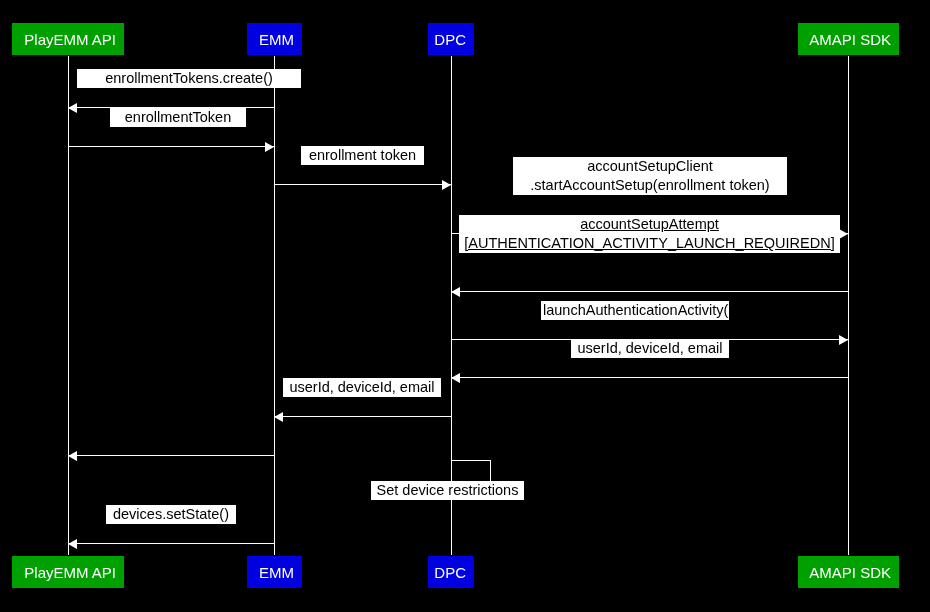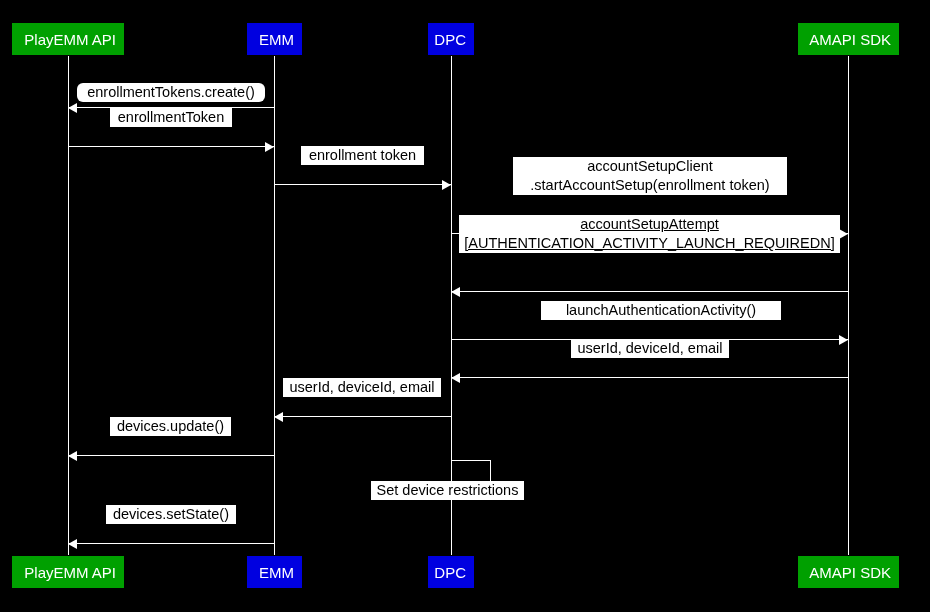--- a/index.html
+++ b/index.html
@@ -103,46 +103,45 @@
       <span>EMM</span>
     </div>
     <div class="actor blue" style="left: 427px; top: 555px; width: 48px; background: rgb(0, 0, 224);">
       <span>DPC</span>
     </div>
     <div class="actor green" style="left: 797px; top: 555px; width: 103px; background: rgb(0, 160, 0);">
       <span>AMAPI SDK</span>
     </div>
     <div class="arrow-line" style="left: 68px; top: 107px; width: 206px;"></div>
     <div class="arrow-head left" style="left: 68px; top: 103px;"></div>
-    <div class="msg-label" style="left: 77px; top: 83px; width: 188px; border-radius: 6px;">enrollmentTokens.create()</div>
+    <div class="msg-label" style="left: 77px; top: 69px; width: 224px;">enrollmentTokens.create()</div>
     <div class="arrow-line" style="left: 68px; top: 146px; width: 206px;"></div>
     <div class="arrow-head right" style="left: 265px; top: 142px;"></div>
-    <div class="msg-label" style="left: 110px; top: 108px; width: 122px;">enrollmentToken</div>
+    <div class="msg-label" style="left: 110px; top: 108px; width: 136px;">enrollmentToken</div>
     <div class="arrow-line" style="left: 274px; top: 184px; width: 177px;"></div>
     <div class="arrow-head right" style="left: 442px; top: 180px;"></div>
     <div class="msg-label" style="left: 301px; top: 146px; width: 123px;">enrollment token</div>
     <div class="arrow-line" style="left: 451px; top: 233px; width: 397px;"></div>
     <div class="arrow-head right" style="left: 839px; top: 229px;"></div>
     <div class="msg-label" style="left: 513px; top: 157px; width: 274px;">accountSetupClient
 .startAccountSetup(enrollment token)</div>
     <div class="arrow-line" style="left: 451px; top: 291px; width: 397px;"></div>
     <div class="arrow-head left" style="left: 451px; top: 287px;"></div>
     <div class="msg-label" style="left: 459px; top: 215px; width: 381px; text-decoration: underline;">accountSetupAttempt
 [AUTHENTICATION_ACTIVITY_LAUNCH_REQUIREDN]</div>
     <div class="arrow-line" style="left: 451px; top: 339px; width: 397px;"></div>
     <div class="arrow-head right" style="left: 839px; top: 335px;"></div>
-    <div class="msg-label" style="left: 541px; top: 301px; width: 240px;">launchAuthenticationActivity()</div>
+    <div class="msg-label" style="left: 541px; top: 301px; width: 188px;">launchAuthenticationActivity()</div>
     <div class="arrow-line" style="left: 451px; top: 377px; width: 397px;"></div>
     <div class="arrow-head left" style="left: 451px; top: 373px;"></div>
     <div class="msg-label" style="left: 571px; top: 339px; width: 158px;">userId, deviceId, email</div>
     <div class="arrow-line" style="left: 274px; top: 416px; width: 177px;"></div>
     <div class="arrow-head left" style="left: 274px; top: 412px;"></div>
     <div class="msg-label" style="left: 283px; top: 378px; width: 158px;">userId, deviceId, email</div>
     <div class="arrow-line" style="left: 68px; top: 455px; width: 206px;"></div>
     <div class="arrow-head left" style="left: 68px; top: 451px;"></div>
-    <div class="msg-label" style="left: 110px; top: 417px; width: 121px;">devices.update()</div>
     <div class="self-loop" style="left: 451px; top: 460px; width: 40px; height: 26px;"></div>
     <div class="arrow-head left" style="left: 452px; top: 481px;"></div>
     <div class="msg-label" style="left: 371px; top: 481px; width: 153px;">Set device restrictions</div>
     <div class="arrow-line" style="left: 68px; top: 543px; width: 206px;"></div>
     <div class="arrow-head left" style="left: 68px; top: 539px;"></div>
     <div class="msg-label" style="left: 106px; top: 505px; width: 130px;">devices.setState()</div>
   </div>
 
 </body></html>

